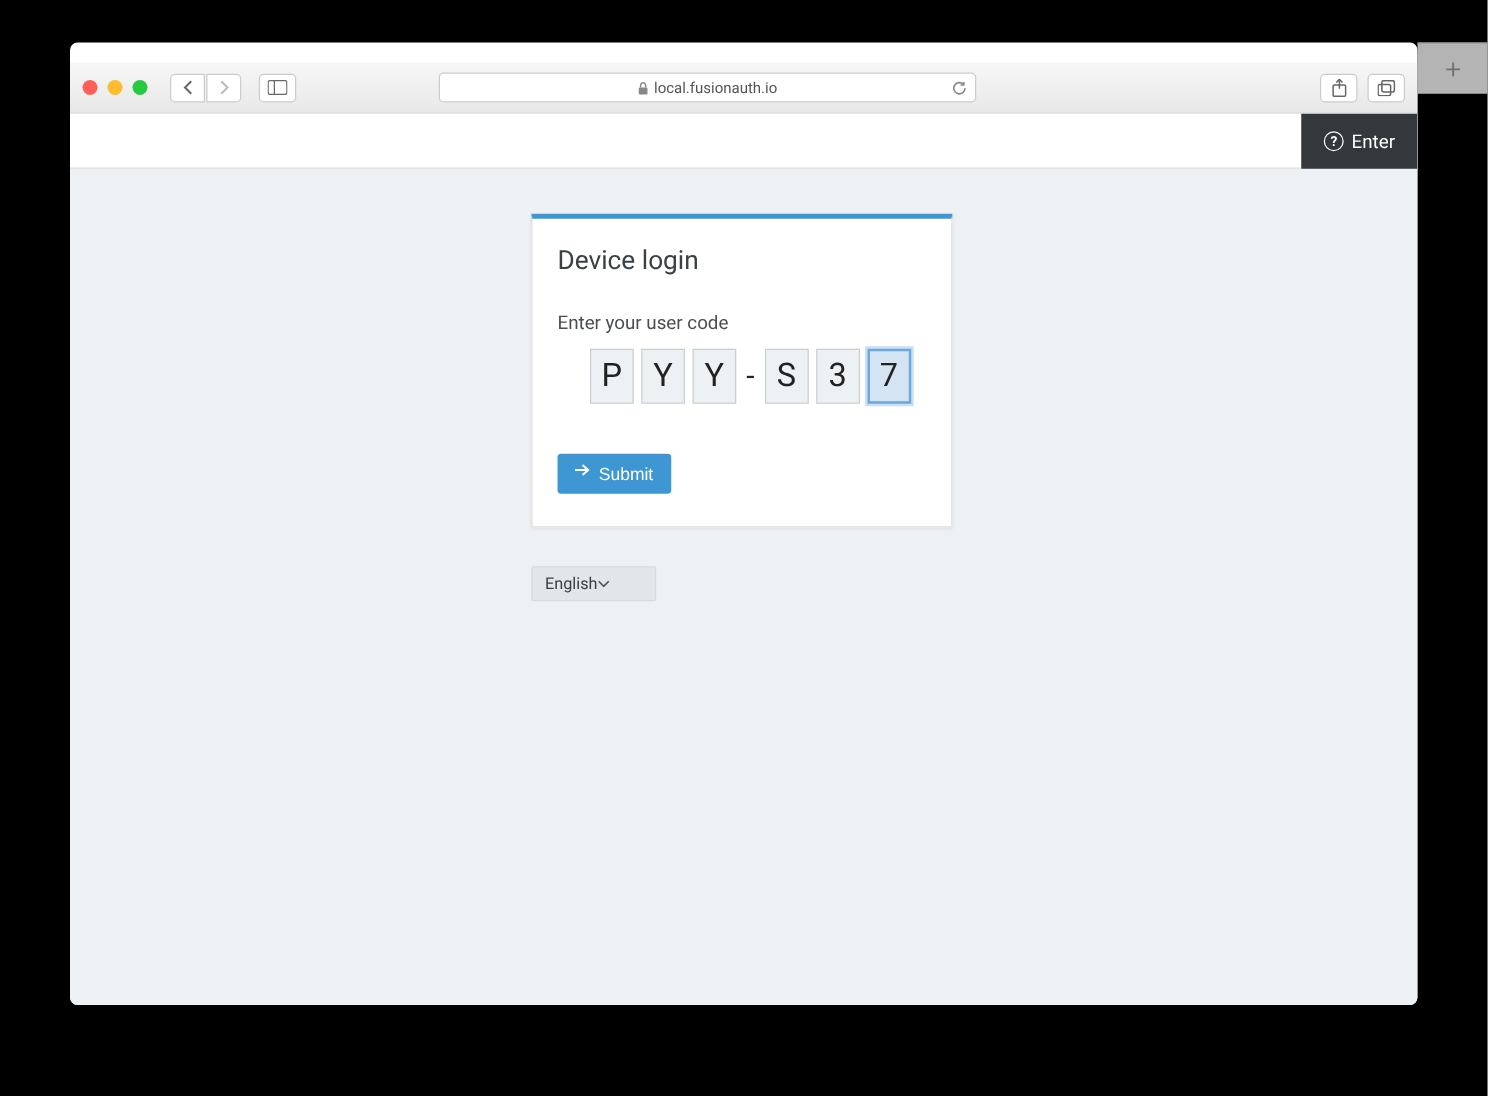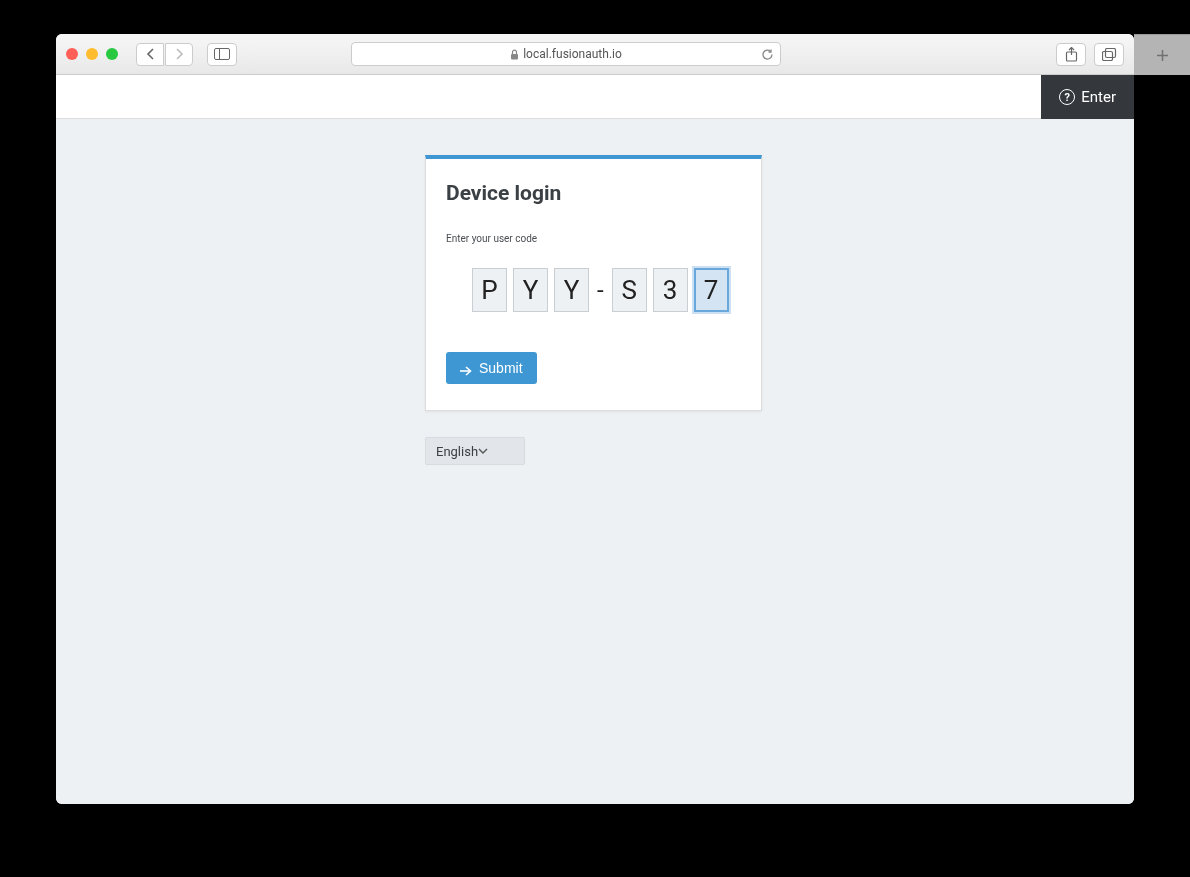--- a/index.html
+++ b/index.html
@@ -22,20 +22,21 @@
       overflow: hidden;
     }
     .browser-chrome {
       height: 41px;
       background: linear-gradient(#f7f7f7, #e8e8e8);
       border-bottom: 1px solid #ccc;
       display: flex;
       align-items: center;
       padding: 0 10px;
       gap: 8px;
+      margin-top: 16px;
     }
     .traffic-lights {
       display: flex;
       gap: 8px;
       margin-right: 10px;
     }
     .tl {
       width: 12px;
       height: 12px;
       border-radius: 50%;
@@ -168,27 +169,27 @@
       border-top: 4px solid #3e97d3;
       position: absolute;
       left: 369px;
       top: 80px;
       box-shadow: 0 1px 3px rgba(0,0,0,0.06);
       padding: 22px 20px 26px 20px;
     }
     .card-title {
       font-size: 21px;
       color: #3b4045;
-      font-weight: 700;
+      font-weight: 400;
       margin-bottom: 28px;
     }
     .field-label {
-      font-size: 10px;
+      font-size: 15px;
       color: #4a4e52;
-      margin-bottom: 24px;
+      margin-bottom: 12px;
     }
     .code-inputs {
       display: flex;
       align-items: center;
       gap: 6px;
       margin-left: 26px;
       margin-bottom: 40px;
     }
     .code-box {
       width: 35px;
@@ -212,21 +213,21 @@
       padding: 0 2px;
     }
     .submit-btn {
       background: #3e97d3;
       color: #fff;
       border: none;
       border-radius: 3px;
       padding: 8px 14px;
       font-size: 14px;
       display: inline-flex;
-      align-items: flex-end;
+      align-items: flex-start;
       gap: 7px;
       cursor: pointer;
     }
     .arrow-icon {
       font-size: 12px;
     }
     .lang-select {
       position: absolute;
       left: 369px;
       top: 362px;

